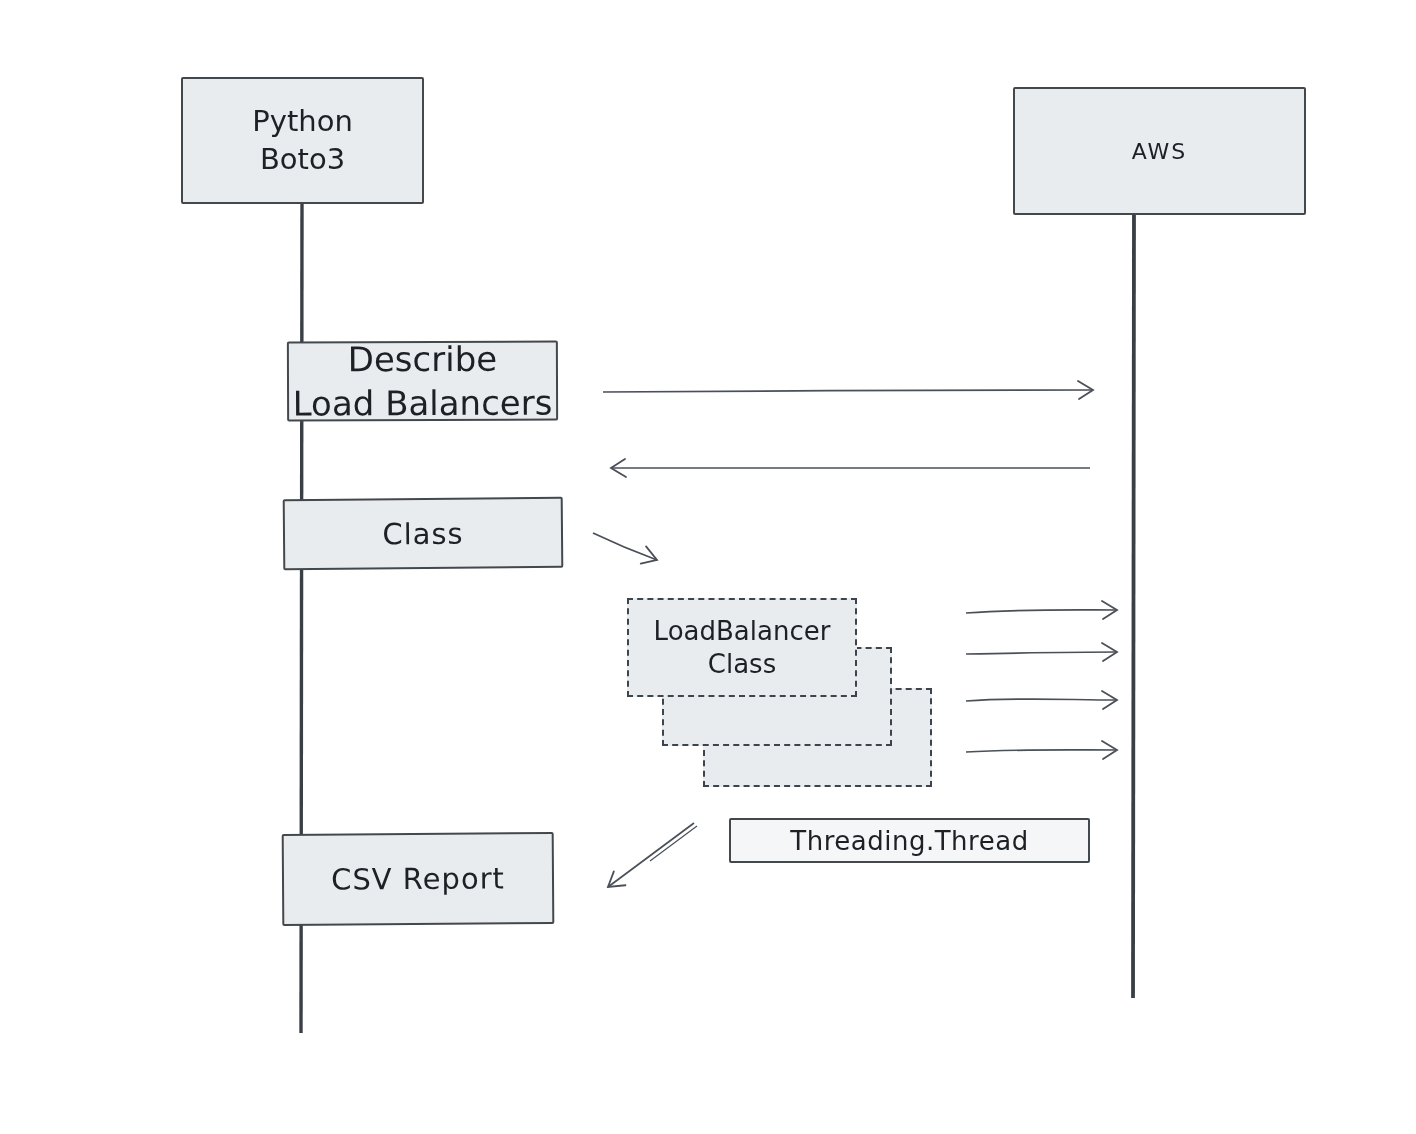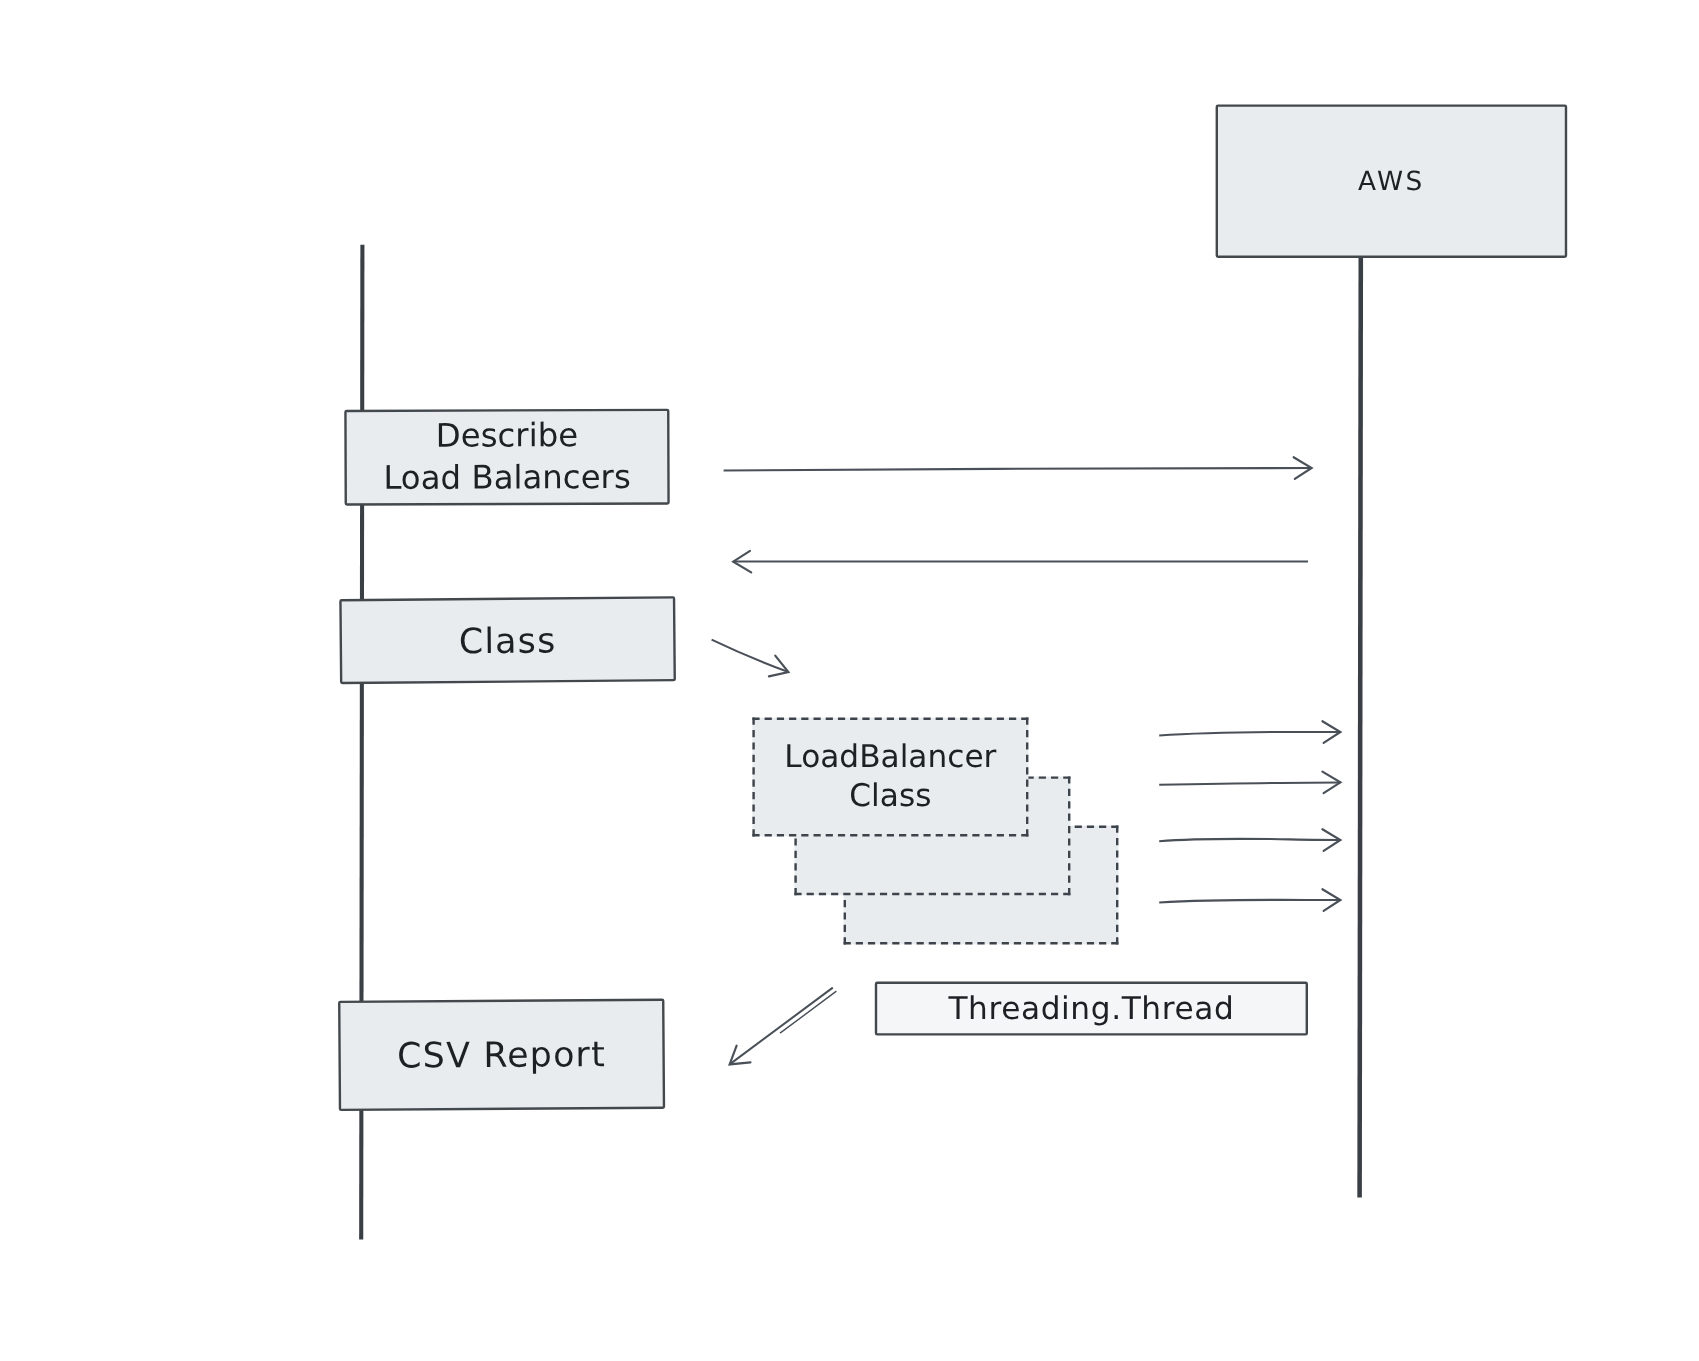--- a/index.html
+++ b/index.html
@@ -17,21 +17,21 @@
     text-align:center;
     background:#e9ecef;
     border:2.2px solid #43484d;
     color:#1d2125;
     border-radius:2px;
     box-sizing:border-box;
   }
   .box span{white-space:pre-line;display:block;}
   .actor-python{left:181px;top:77px;width:243px;height:127px;font-size:29px;line-height:1.3;}
   .actor-aws{left:1013px;top:87px;width:293px;height:128px;font-size:22px;letter-spacing:2px;}
-  .box-describe{left:287px;top:341px;width:271px;height:80px;font-size:27px;line-height:1.3;transform:rotate(-0.2deg);}
+  .box-describe{left:287px;top:341px;width:271px;height:80px;font-size:34px;line-height:1.3;transform:rotate(-0.2deg);}
   .box-parse{left:283px;top:498px;width:280px;height:71px;font-size:29px;transform:rotate(-0.5deg);letter-spacing:1px;}
   .dashed{
     border:2px dashed #3e444b;
     background:#e9ecef;
     border-radius:0;
   }
   .lb-front{left:627px;top:598px;width:230px;height:99px;font-size:26px;line-height:1.25;z-index:5;}
   .lb-mid{left:662px;top:647px;width:230px;height:99px;z-index:4;}
   .lb-back{left:703px;top:688px;width:229px;height:99px;z-index:3;}
   .box-threading{left:729px;top:818px;width:361px;height:45px;background:#f5f6f8;font-size:26px;border-width:2px;letter-spacing:0.5px;}
@@ -60,20 +60,24 @@
 
     <path d="M966,613 C1018,609 1070,610 1117,610" fill="none" stroke="#4a5058" stroke-width="1.7" marker-end="url(#ah)"></path>
     <path d="M966,654 C1018,653 1070,652 1117,652" fill="none" stroke="#4a5058" stroke-width="1.7" marker-end="url(#ah)"></path>
     <path d="M966,701 C1018,697 1070,700 1117,700" fill="none" stroke="#4a5058" stroke-width="1.7" marker-end="url(#ah)"></path>
     <path d="M966,752 C1018,749 1070,750 1117,750" fill="none" stroke="#4a5058" stroke-width="1.7" marker-end="url(#ah)"></path>
 
     <path d="M694,823 L608,887" fill="none" stroke="#4a5058" stroke-width="1.7" marker-end="url(#ah)"></path>
     <path d="M697,826 L650,861" fill="none" stroke="#4a5058" stroke-width="1.2"></path>
   </svg>
 
+  <div class="box actor-python">
+    <span>Python
+Boto3</span>
+  </div>
   <div class="box actor-aws">
     <span>AWS</span>
   </div>
 
   <div class="box box-describe">
     <span>Describe
 Load Balancers</span>
   </div>
   <div class="box box-parse">
     <span>Class</span>

